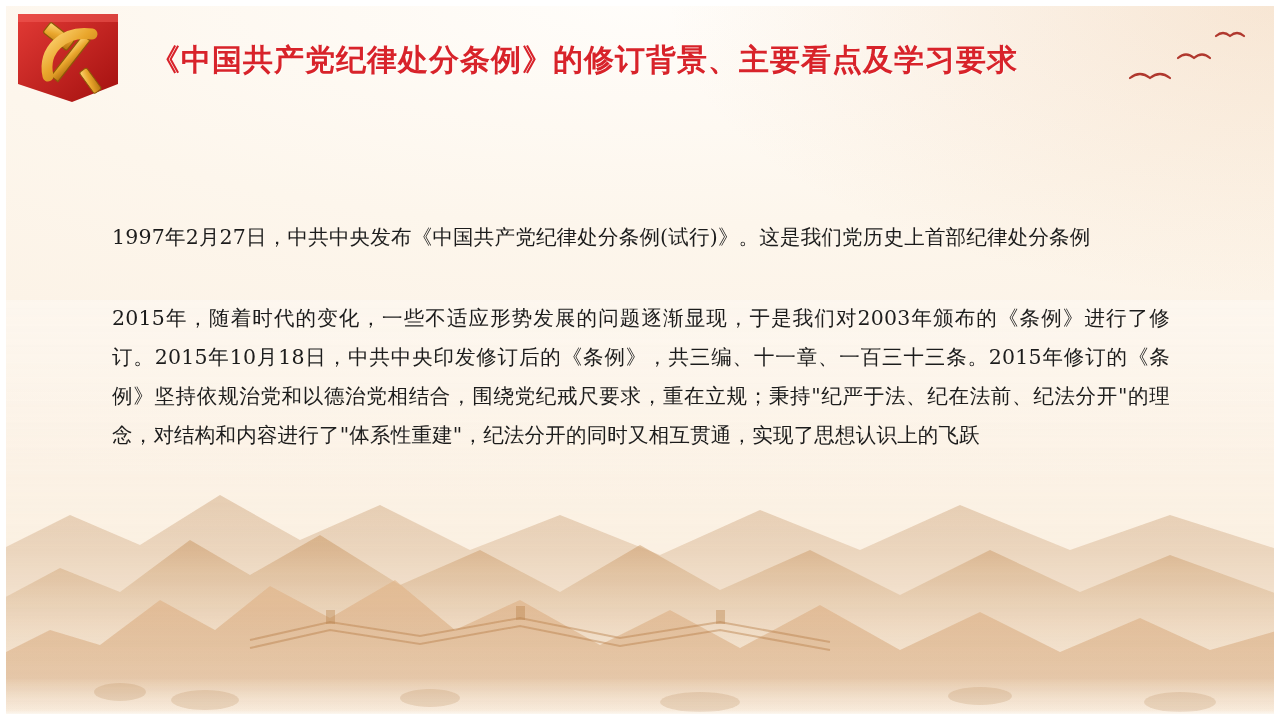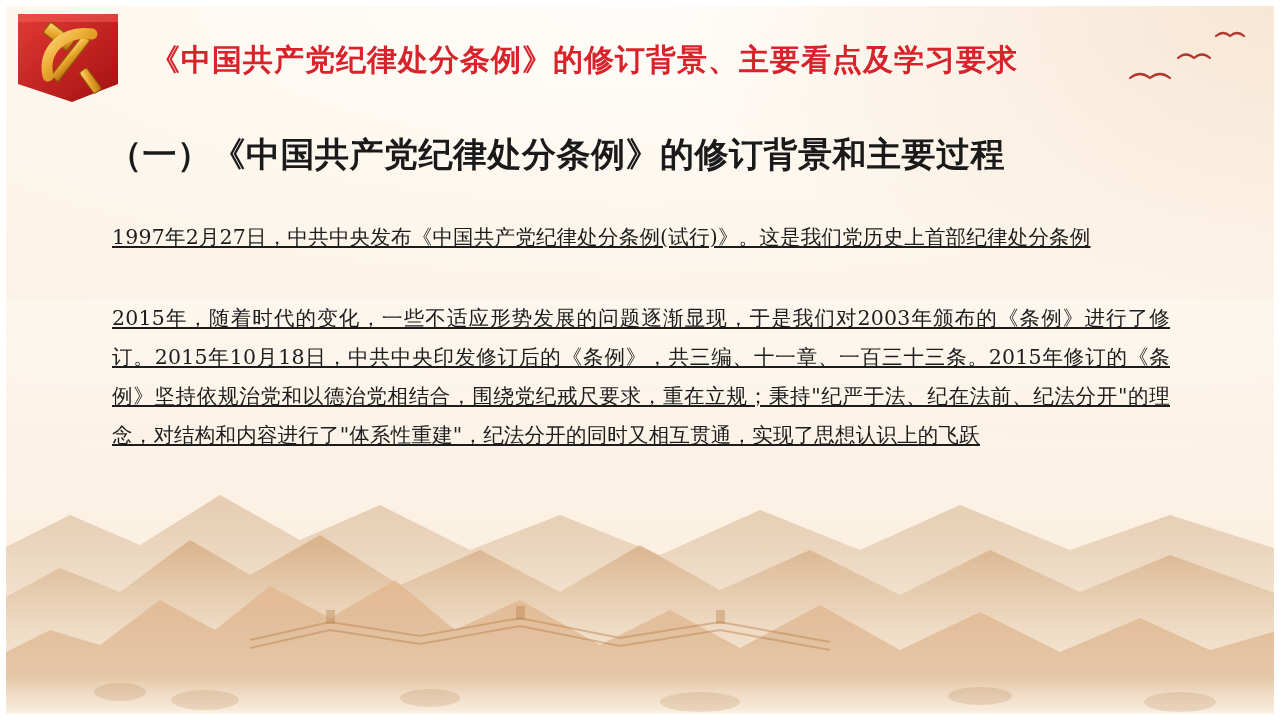--- a/index.html
+++ b/index.html
@@ -113,21 +113,20 @@
     width: 1058px;
   }
   .para {
     font-family: "DejaVu Serif", "Liberation Serif", serif;
     font-size: 20.5px;
     line-height: 39px;
     color: #1c1c1c;
     text-align: justify;
     margin: 0 0 16px 0;
     letter-spacing: 0.2px;
-    text-decoration: underline;
   }
   .para:last-child { margin-bottom: 0; margin-top: 42px; }
 </style>
 </head>
 <body>
 
 <div id="slide">
 
   <div class="bg-base"></div>
   <div class="bg-wash-tr"></div>
@@ -225,21 +224,20 @@
           <path d="M10,54 q10,-8 20,0 M30,54 q10,-8 20,0"></path>
           <path d="M58,34 q8,-7 16,0 M74,34 q8,-7 16,0"></path>
           <path d="M96,12 q7,-6 14,0 M110,12 q7,-6 14,0"></path>
         </g>
       </svg>
     </div>
 
     <div class="title">《中国共产党纪律处分条例》的修订背景、主要看点及学习要求</div>
   </div>
 
-  <div class="subtitle">（一）《中国共产党纪律处分条例》的修订背景和主要过程</div>
 
   <div class="paragraphs">
     <p class="para">1997年2月27日，中共中央发布《中国共产党纪律处分条例(试行)》。这是我们党历史上首部纪律处分条例</p>
     <p class="para">2015年，随着时代的变化，一些不适应形势发展的问题逐渐显现，于是我们对2003年颁布的《条例》进行了修订。2015年10月18日，中共中央印发修订后的《条例》，共三编、十一章、一百三十三条。2015年修订的《条例》坚持依规治党和以德治党相结合，围绕党纪戒尺要求，重在立规；秉持"纪严于法、纪在法前、纪法分开"的理念，对结构和内容进行了"体系性重建"，纪法分开的同时又相互贯通，实现了思想认识上的飞跃</p>
   </div>
 
   <div class="frame"></div>
 </div>
 
 </body></html>

